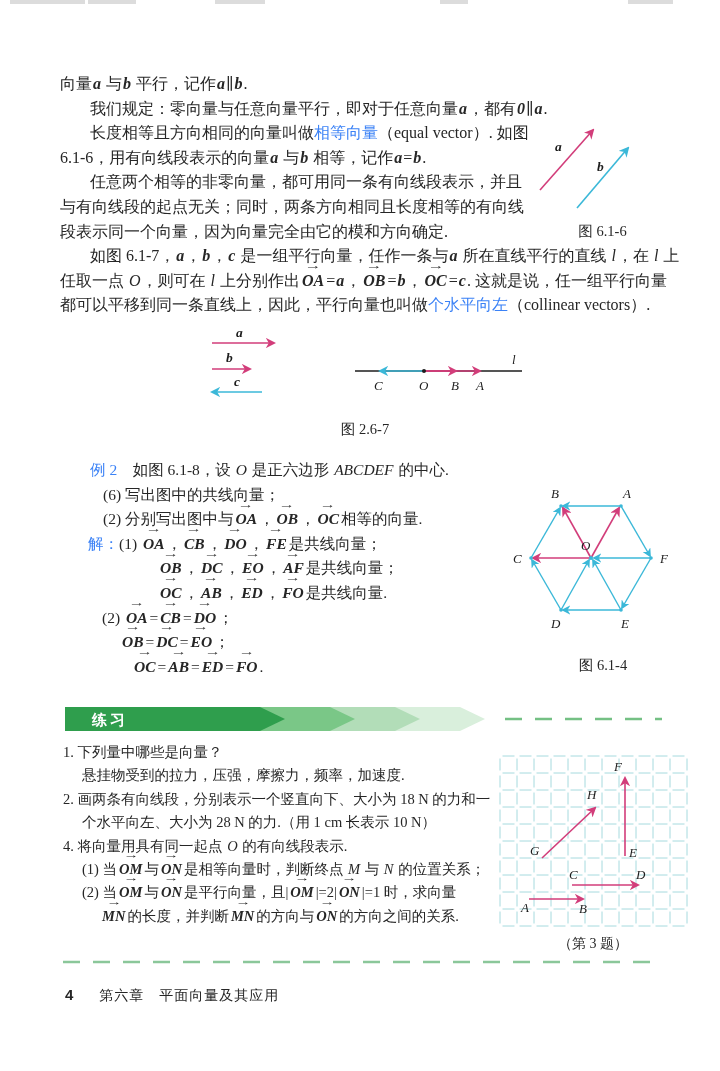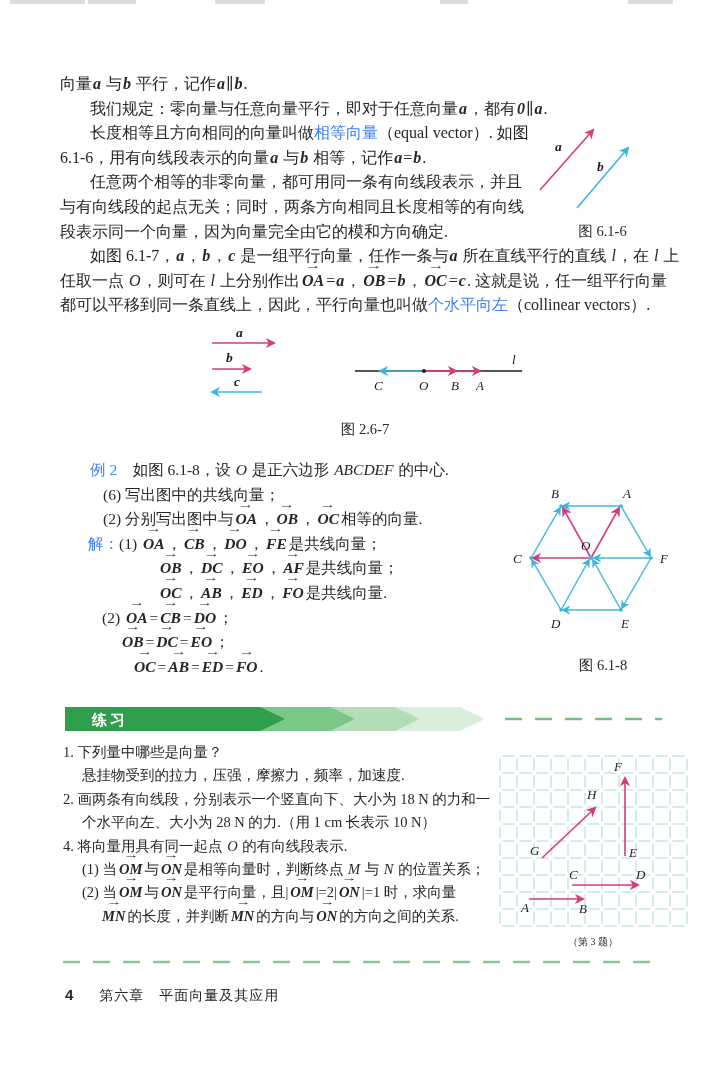--- a/index.html
+++ b/index.html
@@ -136,21 +136,21 @@
         <circle cx="88" cy="80" r="2"></circle>
       </g>
       <text x="48" y="20" class="figlabel">B</text>
       <text x="120" y="20" class="figlabel">A</text>
       <text x="10" y="85" class="figlabel">C</text>
       <text x="157" y="85" class="figlabel">F</text>
       <text x="48" y="150" class="figlabel">D</text>
       <text x="118" y="150" class="figlabel">E</text>
       <text x="78" y="72" class="figlabel">O</text>
     </svg>
-    <div class="caption" style="margin-top:4px;">图 6.1-8</div>
+    <div class="caption" style="margin-top:4px;">图 6.1-4</div>
   </div>
 
   <div class="tb" style="left:65px;top:706px;">
     <svg width="597" height="26" viewBox="0 0 597 26">
       <polygon points="250,1 395,1 420,13 395,25 250,25" fill="#d9efdc"></polygon>
       <polygon points="215,1 330,1 355,13 330,25 215,25" fill="#b2ddb8"></polygon>
       <polygon points="180,1 265,1 290,13 265,25 180,25" fill="#7ac787"></polygon>
       <polygon points="0,1 195,1 220,13 195,25 0,25" fill="#2f9e4d"></polygon>
       <text x="27" y="19" fill="#ffffff" font-size="15" font-weight="bold" font-family="Liberation Sans, sans-serif" letter-spacing="3">练习</text>
       <line x1="440" y1="13" x2="597" y2="13" stroke="#74c084" stroke-width="2.5" stroke-dasharray="17 13"></line>
@@ -182,21 +182,21 @@
       </g>
       <text x="24" y="159" class="figlabel">A</text>
       <text x="82" y="160" class="figlabel">B</text>
       <text x="72" y="126" class="figlabel">C</text>
       <text x="139" y="126" class="figlabel">D</text>
       <text x="132" y="104" class="figlabel">E</text>
       <text x="117" y="18" class="figlabel">F</text>
       <text x="33" y="102" class="figlabel">G</text>
       <text x="90" y="46" class="figlabel">H</text>
     </svg>
-    <div class="caption" style="margin-top:2px;font-size:10px;">（第 3 题）</div>
+    <div class="caption" style="margin-top:2px;font-size:14px;">（第 3 题）</div>
   </div>
 
   <div class="tb" style="left:63px;top:951px;">
     <svg width="597" height="6" viewBox="0 0 597 6">
       <line x1="0" y1="3" x2="597" y2="3" stroke="#8bc79a" stroke-width="2.5" stroke-dasharray="17 13"></line>
     </svg>
   </div>
 
   <div class="footer">
     <span class="pnum">4</span>

